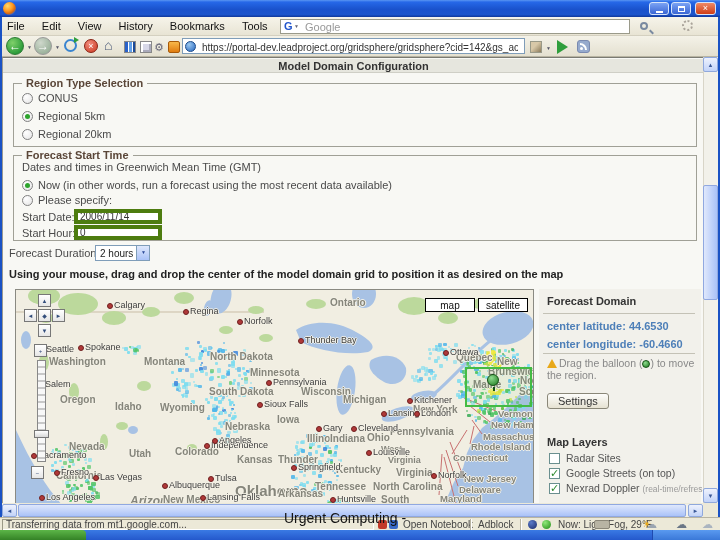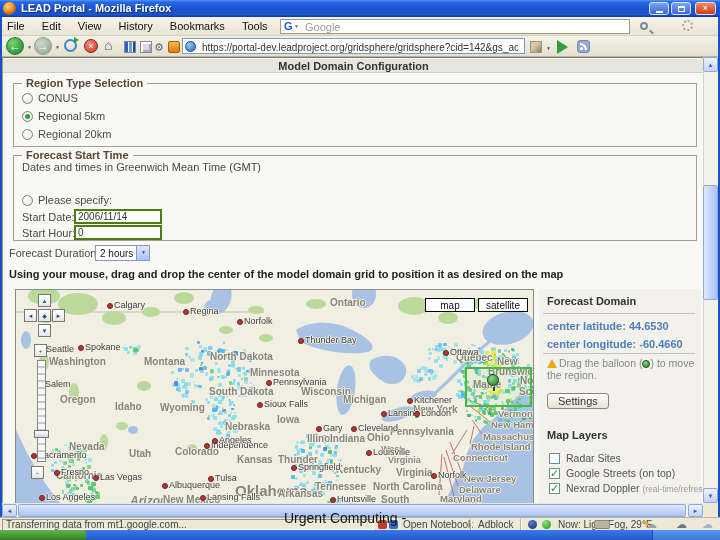--- a/index.html
+++ b/index.html
@@ -65,21 +65,21 @@
   .content{position:absolute;left:2px;top:57px;width:701px;height:446px;background:#f8f8f4;
     border-top:1px solid #7a7a72;border-left:1px solid #9a9a92;overflow:hidden;}
   .ptitle{position:absolute;left:0;top:1px;width:701px;height:14px;background:#e6e6de;border-bottom:1px solid #cfcfc6;
     text-align:center;font-weight:bold;color:#333;padding-top:1px;}
   .fieldset{position:absolute;border:1px solid #a0a096;}
   .legend{position:absolute;top:-7px;left:8px;background:#f8f8f4;padding:0 4px;font-weight:bold;color:#5a4638;}
   .frow{position:absolute;left:8px;height:15px;white-space:nowrap;color:#4a4a4a;}
   .radio{display:inline-block;width:11px;height:11px;border-radius:50%;border:1px solid #808080;
     background:radial-gradient(circle at 35% 30%,#fff,#e4e4e4);vertical-align:-2px;margin-right:5px;position:relative;}
   .radio.checked::after{content:"";position:absolute;left:2px;top:2px;width:5px;height:5px;border-radius:50%;background:#2da42d;}
-  .txt{position:absolute;top:-2px;height:15px;border:2px solid #4d7c0f;font-size:10px;padding:0 2px;
+  .txt{position:absolute;top:-2px;height:15px;border:4px solid #4d7c0f;font-size:10px;padding:0 2px;
     font-family:"Liberation Sans",sans-serif;color:#333;background:#fff;}
   .selectbox{position:absolute;height:16px;border:1px solid #7f9db9;background:#fff;font-size:10px;padding:2px 16px 0 4px;}
   .selarrow{position:absolute;right:0;top:0;width:13px;height:14px;background:linear-gradient(#dfe8fc,#aac2f8);
     border-left:1px solid #7f9db9;color:#2a4898;font-size:5px;text-align:center;line-height:13px;}
   .instruction{position:absolute;font-weight:bold;color:#222;}
 
   
   .map{position:absolute;left:12px;top:231px;width:519px;height:215px;background:#f1eee2;border:1px solid #8a8a82;overflow:hidden;}
   .map svg.decor{position:absolute;left:0;top:0;}
   .leaders{position:absolute;left:0;top:0;z-index:3;}
@@ -151,21 +151,20 @@
   .caption{position:absolute;left:284px;top:510px;font-size:14px;color:#141414;z-index:60;}
   .sideborder{position:absolute;top:17px;width:2px;height:500px;background:#1a52c4;z-index:55;}
 </style>
 </head>
 <body>
 
 <div class="screen">
 
   <div class="titlebar">
     <span class="fficon"></span>
-    <span class="wtitle">LEAD Portal - Mozilla Firefox</span>
     <span class="winbtn" style="left:649px;"><span class="minbar"></span></span>
     <span class="winbtn" style="left:671px;"><span class="restsq"></span></span>
     <span class="winbtn close" style="left:695px;width:21px;">×</span>
   </div>
 
   <div class="menubar">
     <span class="menu-item">File</span>
     <span class="menu-item">Edit</span>
     <span class="menu-item">View</span>
     <span class="menu-item">History</span>
@@ -216,20 +215,23 @@
         <span class="radio checked"></span><span>Regional 5km</span>
       </div>
       <div class="frow" style="top:44px;">
         <span class="radio"></span><span>Regional 20km</span>
       </div>
     </div>
 
     <div class="fieldset" style="left:10px;top:97px;width:684px;height:86px;">
       <span class="legend">Forecast Start Time</span>
       <div class="frow" style="top:5px;">Dates and times in Greenwich Mean Time (GMT)</div>
+      <div class="frow" style="top:23px;">
+        <span class="radio checked"></span><span>Now (in other words, run a forecast using the most recent data available)</span>
+      </div>
       <div class="frow" style="top:38px;">
         <span class="radio"></span><span>Please specify:</span>
       </div>
       <div class="frow" style="top:55px;">
         <span>Start Date:</span>
         <input class="txt" style="left: 52px; width: 88px;" value="2006/11/14">
       </div>
       <div class="frow" style="top:71px;">
         <span>Start Hour:</span>
         <input class="txt" style="left: 52px; width: 88px;" value="0">
@@ -1170,21 +1172,21 @@
         <span>center latitude:</span> <span>44.6530</span>
       </div>
       <div class="coord" style="top:49px;">
         <span>center longitude:</span> <span>-60.4660</span>
       </div>
       <div class="phr" style="top:64px;"></div>
       <div class="warn">
         <span class="warntri"></span><span>Drag the balloon (</span><span class="mini-balloon"></span><span>) to move the region.</span>
       </div>
       <div class="xpbtn">Settings</div>
-      <div class="ph" style="top:140px;">Map Layers</div>
+      <div class="ph" style="top:147px;">Map Layers</div>
       <div class="layerrow" style="top:163px;">
         <span class="cb"></span><span>Radar Sites</span>
       </div>
       <div class="layerrow" style="top:178px;">
         <span class="cb checked"></span><span>Google Streets (on top)</span>
       </div>
       <div class="layerrow" style="top:193px;">
         <span class="cb checked"></span><span>Nexrad Doppler</span>
         <span class="suffix">(real-time/refreshed)</span>
       </div>

